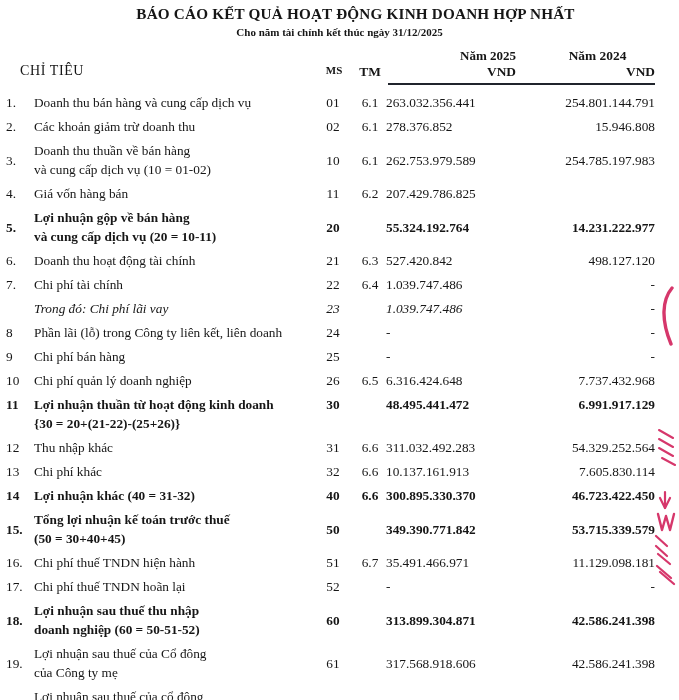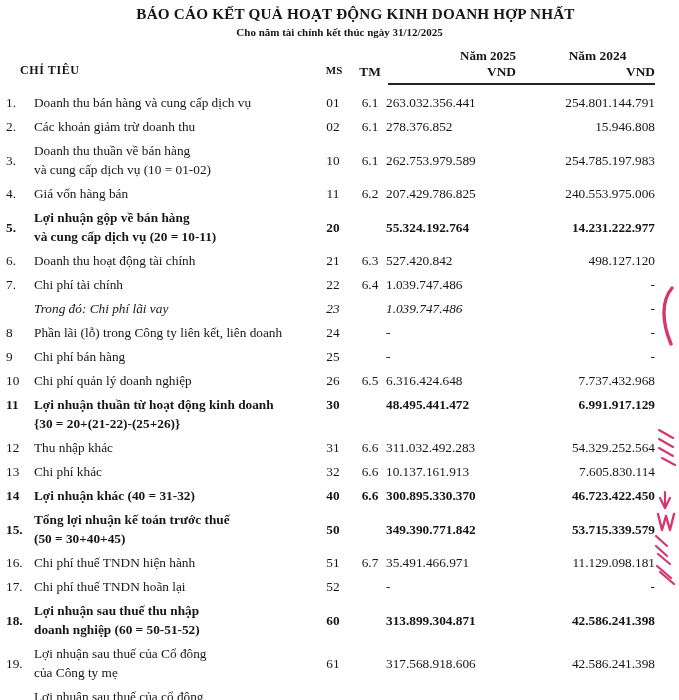--- a/index.html
+++ b/index.html
@@ -52,22 +52,22 @@
     position: absolute;
     left: 0;
     top: 46px;
     width: 679px;
     height: 42px;
   }
   .head-chitieu {
     position: absolute;
     left: 20px;
     top: 17px;
-    font-size: 12px;
-    font-weight: bold;
+    font-size: 14px;
+    font-weight: normal;
     letter-spacing: 0.6px;
   }
   .head-ms {
     position: absolute;
     left: 322px;
     top: 18px;
     width: 24px;
     text-align: center;
     font-size: 11px;
     font-weight: bold;
@@ -267,21 +267,20 @@
         <div class="tm">6.1</div>
         <div class="v1">262.753.979.589</div>
         <div class="v2">254.785.197.983</div>
       </div>
       <div class="row h1">
         <div class="no">4.</div>
         <div class="label"><span class="l1">Giá vốn hàng bán</span></div>
         <div class="ms">11</div>
         <div class="tm">6.2</div>
         <div class="v1">207.429.786.825</div>
-        <div class="v2">240.553.975.006</div>
       </div>
       <div class="row h2 bold">
         <div class="no">5.</div>
         <div class="label"><span class="l1">Lợi nhuận gộp về bán hàng</span><span class="l2">và cung cấp dịch vụ (20 = 10-11)</span></div>
         <div class="ms">20</div>
         <div class="tm"></div>
         <div class="v1">55.324.192.764</div>
         <div class="v2">14.231.222.977</div>
       </div>
       <div class="row h1">

